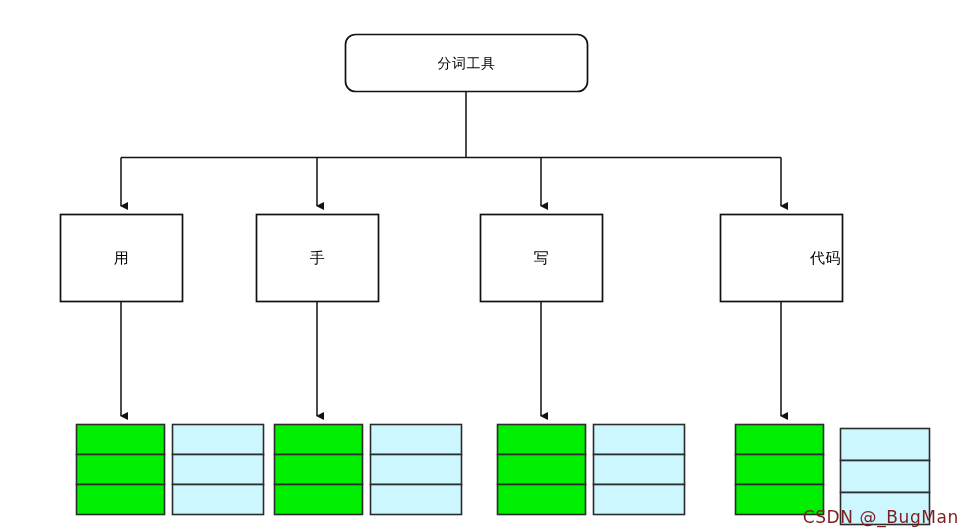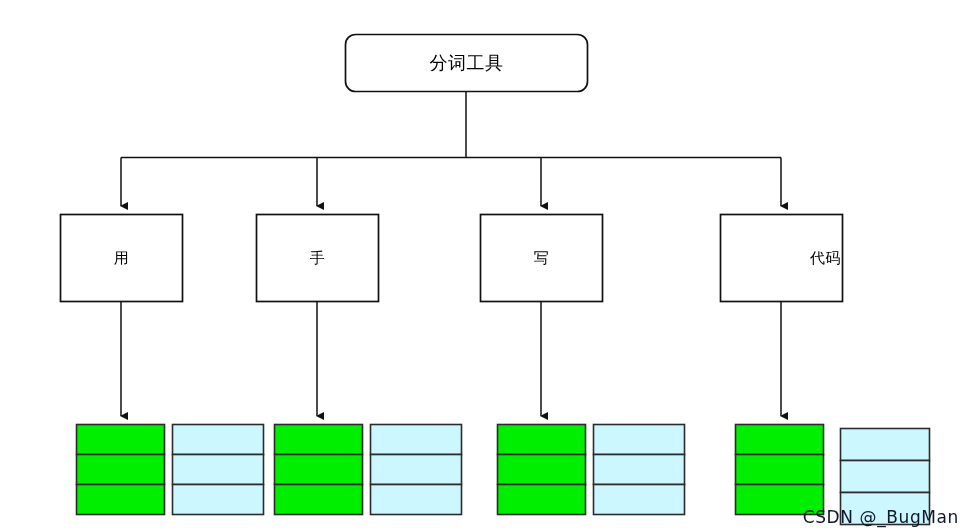--- a/index.html
+++ b/index.html
@@ -30,27 +30,27 @@
     align-items: center;
     justify-content: center;
     color: #000000;
     font-size: 15px;
     line-height: 1;
     letter-spacing: 0.5px;
     white-space: nowrap;
     pointer-events: none;
   }
   .root-label {
-    font-size: 18px;
+    font-size: 14px;
   }
   .watermark {
     position: absolute;
     right: 10px;
     bottom: 4px;
-    color: #0f172a;
+    color: #7f1d1d;
     font-size: 17px;
     letter-spacing: 0.6px;
     white-space: nowrap;
     font-family: "DejaVu Sans", "Liberation Sans", sans-serif;
   }
 </style>
 </head>
 <body>
 
 <div id="canvas">

